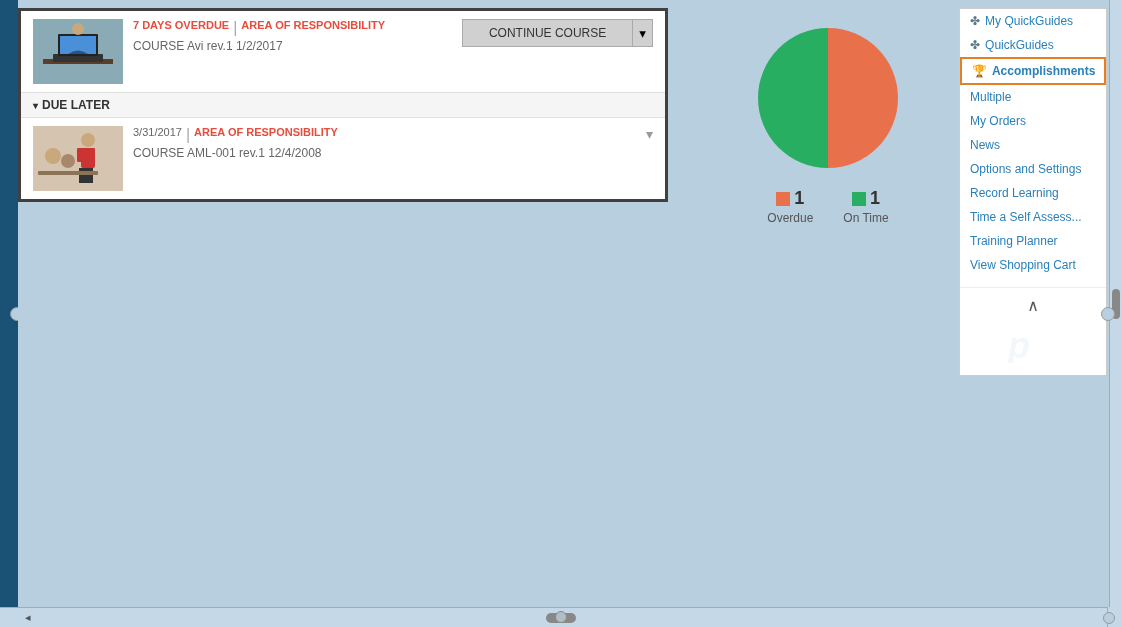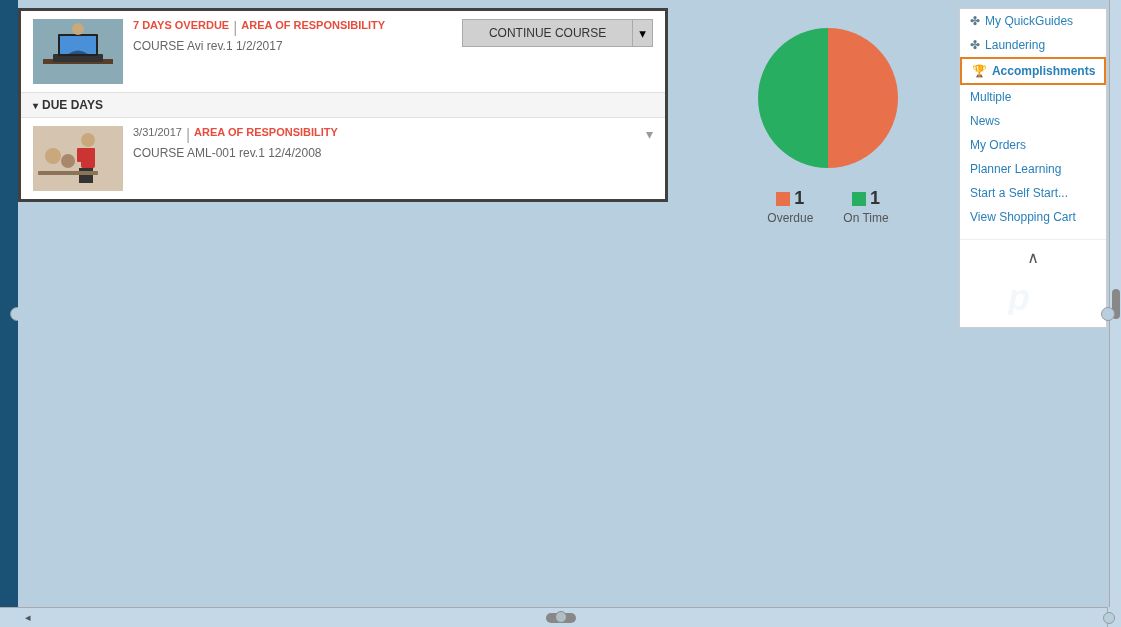--- a/index.html
+++ b/index.html
@@ -365,21 +365,21 @@
         <div class="course-action-btn">
           <button class="continue-btn">CONTINUE COURSE</button>
           <button class="continue-btn-dropdown">
             <span>▾</span>
           </button>
         </div>
       </div>
 
       <div class="due-later-header">
         <span class="due-later-chevron">▾</span>
-        <span>DUE DAYS</span>
+        <span>DUE LATER</span>
       </div>
 
       <div class="course-item-2">
 
         <div class="thumb-meeting">
           <svg width="90" height="65" viewBox="0 0 90 65" xmlns="http://www.w3.org/2000/svg">
             <rect width="90" height="65" fill="#d5c5b0"></rect>
 
             <ellipse cx="55" cy="14" rx="7" ry="7" fill="#c9a87c"></ellipse>
             <rect x="48" y="22" width="14" height="20" fill="#cc3333" rx="2"></rect>
@@ -447,50 +447,56 @@
   <div style="position: absolute; right: 14px; top: 8px; width: 148px; background: #fff; border: 1px solid #ccc; padding-bottom: 8px;">
 
 
     <div class="sidebar-link-item">
       <span style="color:#5d7a8a;">✤</span>
       <span>My QuickGuides</span>
     </div>
 
     <div class="sidebar-link-item">
       <span style="color:#5d7a8a;">✤</span>
-      <span>Laundering</span>
+      <span>QuickGuides</span>
     </div>
 
     <div class="sidebar-link-item active">
       <span style="color:#5d7a8a;">🏆</span>
       <span>Accomplishments</span>
     </div>
 
     <div class="sidebar-link-item">
       <span>Multiple</span>
     </div>
 
     <div class="sidebar-link-item">
+      <span>My Orders</span>
+    </div>
+
+    <div class="sidebar-link-item">
       <span>News</span>
     </div>
 
     <div class="sidebar-link-item">
-      <span>My Orders</span>
-    </div>
-
-
-    <div class="sidebar-link-item">
-      <span>Planner Learning</span>
-    </div>
-
-
-    <div class="sidebar-link-item">
-      <span>Start a Self Start...</span>
-    </div>
-
+      <span>Options and Settings</span>
+    </div>
+
+    <div class="sidebar-link-item">
+      <span>Record Learning</span>
+    </div>
+
+
+    <div class="sidebar-link-item">
+      <span>Time a Self Assess...</span>
+    </div>
+
+    <div class="sidebar-link-item">
+      <span>Training Planner</span>
+    </div>
 
     <div class="sidebar-link-item">
       <span>View Shopping Cart</span>
     </div>
 
     <div class="sidebar-collapse">
       <span style="cursor:pointer; font-size: 16px; color:#555;">∧</span>
     </div>
 
     <div style="display:flex; justify-content:center; padding:4px 0; opacity: 0.12;">

